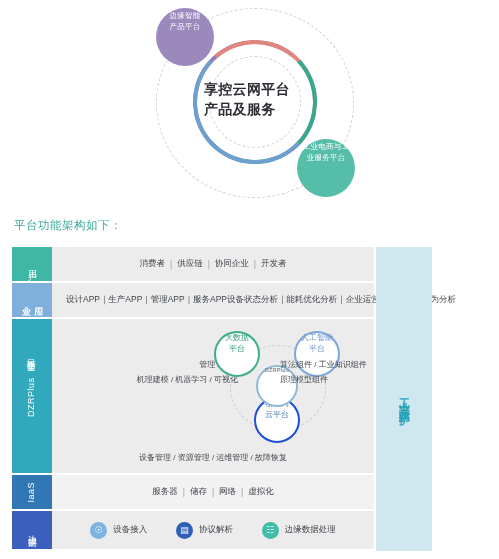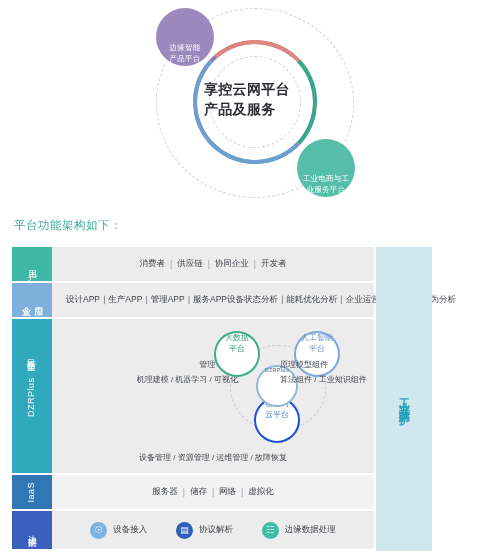--- a/index.html
+++ b/index.html
@@ -62,21 +62,21 @@
     font-size: 14px;
     font-weight: bold;
     color: #2d2d33;
     line-height: 1.42;
     letter-spacing: .3px;
   }
   .bubble {
     position: absolute;
     border-radius: 50%;
     display: flex;
-    align-items: flex-end;
+    align-items: flex-start;
     justify-content: center;
     text-align: center;
     color: #ffffff;
     font-size: 7.5px;
     line-height: 1.5;
     letter-spacing: .2px;
     padding: 2px;
   }
   .bubble .b-txt { display: block; }
   .bubble.purple { left: 8px;   top: 6px;   width: 58px; height: 58px; background: #9b89bd; }
@@ -395,22 +395,22 @@
               <span class="b-txt">云平台</span>
             </div>
           </div>
 
           <div class="vc center">
             <span>DZRPlus</span>
           </div>
         </div>
 
         <div class="core-right">
+          <div>算法组件 / 工业知识组件</div>
           <div>原理模型组件</div>
-          <div>算法组件 / 工业知识组件</div>
         </div>
 
         <div class="core-bottom">设备管理 / 资源管理 / 运维管理 / 故障恢复</div>
       </div>
     </div>
 
     <div class="arch-row row-iaas">
       <div class="row-label">
         <span class="vert-latin">IaaS</span>
       </div>

